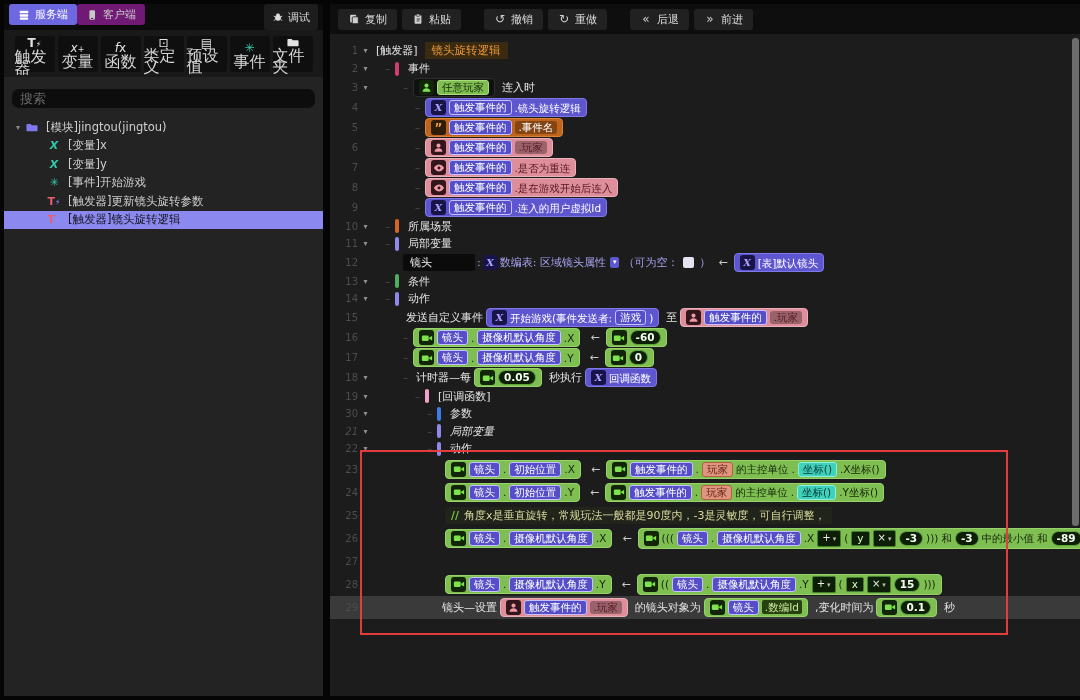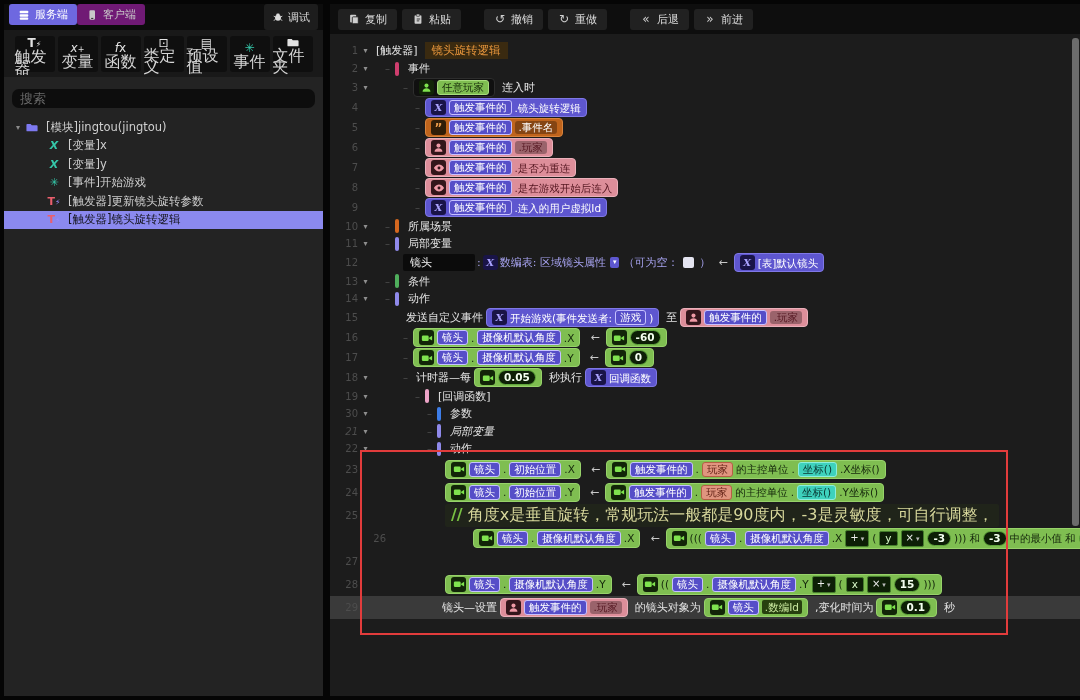--- a/index.html
+++ b/index.html
@@ -51,21 +51,21 @@
   .indent{flex:none;height:1px}
   .dash{color:#4f4f4f;margin:0 5px 0 0;font-size:10px}
   .vbar{width:4px;height:14px;border-radius:2px;margin-right:6px;flex:none}
   .t-white{color:#e4e4e4;font-size:11px;margin:0 3px}
   .field-title{background:#3a2a10;color:#e8963c;padding:1px 7px;font-size:11.5px;margin-left:4px}
   .field-input{background:#0b0b0b;color:#eee;min-width:58px;padding:1px 7px;font-size:11px;border-radius:2px}
   .lav{color:#a7a3f0;font-size:11px;margin:0 2px}
   .ddbox{background:#5d57cf;color:#fff;font-size:7px;padding:2px 3px;border-radius:2px;margin:0 2px;line-height:7px}
   .cb{width:11px;height:11px;background:#e4e4f0;border-radius:2px;margin:0 3px;flex:none}
   .arrow{color:#c9c9c9;margin:0 6px;font-size:11px}
-  .comment{background:#20241a;color:#d8d89c;font-size:16px;padding:1px 6px;border-radius:2px}
+  .comment{background:#20241a;color:#d8d89c;font-size:11px;padding:1px 6px;border-radius:2px}
   .comment .cm{color:#79c243;font-weight:bold;margin-right:5px}
 
   .blk{display:inline-flex;align-items:center;gap:3px;border-radius:4px;padding:1px 5px;
        font-size:10.5px;margin-right:4px;line-height:14px}
   .c-purple{background:#5e56cf;color:#fff;border:1px solid #7f78e6}
   .c-orange{background:#bf641c;color:#fff;border:1px solid #d8833c}
   .c-pink{background:#dd8e9a;color:#541620;border:1px solid #eab0ba}
   .c-green{background:#7fbe51;color:#15270c;border:1px solid #97d26a}
   .c-dark{background:#101010;color:#e3e3e3;border:1px solid #2d2d2d}
 
@@ -630,21 +630,21 @@
           <span class="pill p-cyan">坐标()</span>
           <span>.Y坐标()</span>
         </span>
       </div>
       <div class="row" style="height: 23px;">
         <span class="ln">25</span>
         <span class="ct"></span>
         <span class="indent" style="width: 72px;"></span>
         <span class="comment"><span class="cm">//</span>角度x是垂直旋转，常规玩法一般都是90度内，-3是灵敏度，可自行调整，</span>
       </div>
-      <div class="row" style="height: 23px; margin-left: 28px;">
+      <div class="row" style="height: 23px;">
         <span class="ln">26</span>
         <span class="ct"></span>
         <span class="indent" style="width: 72px;"></span>
         <span class="blk c-green">
           <span class="icon-sq i-cam">
             <svg width="12" height="12" viewBox="0 0 14 14">
               <rect x="1" y="4" width="8" height="6.5" rx="1.5" fill="currentColor"></rect>
               <path d="M9.5 6.8L13 4.5v5.5L9.5 7.8z" fill="currentColor"></path>
             </svg>
           </span>

